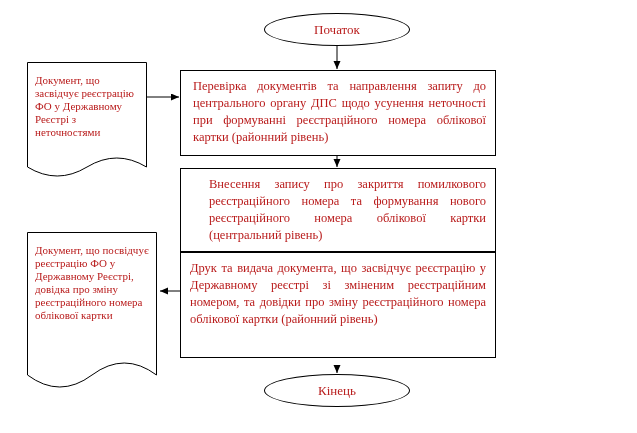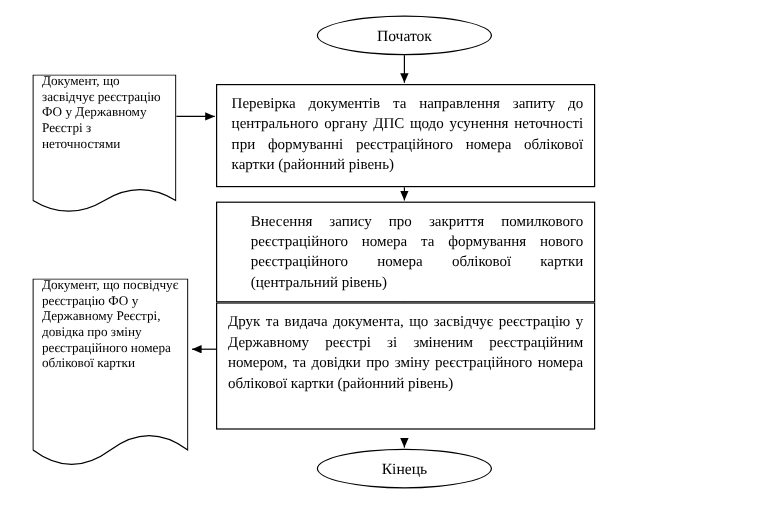--- a/index.html
+++ b/index.html
@@ -17,21 +17,21 @@
   }
   .connectors {
     position: absolute;
     left: 0;
     top: 0;
     pointer-events: none;
   }
   .node {
     position: absolute;
     box-sizing: border-box;
-    color: #000000;
+    color: #b91c1c;
   }
   .terminator {
     border: 1px solid #000000;
     border-radius: 50%;
     background: #ffffff;
     display: flex;
     align-items: center;
     justify-content: center;
     font-size: 13px;
   }
@@ -47,21 +47,21 @@
     background: transparent;
   }
   .document svg {
     position: absolute;
     left: 0;
     top: 0;
   }
   .document .doc-text {
     position: absolute;
     left: 0;
-    top: 0;
+    top: 12px;
     width: 100%;
     box-sizing: border-box;
     padding: 0 8px;
     font-size: 11px;
     line-height: 13px;
     text-align: left;
   }
 </style>
 </head>
 <body>

